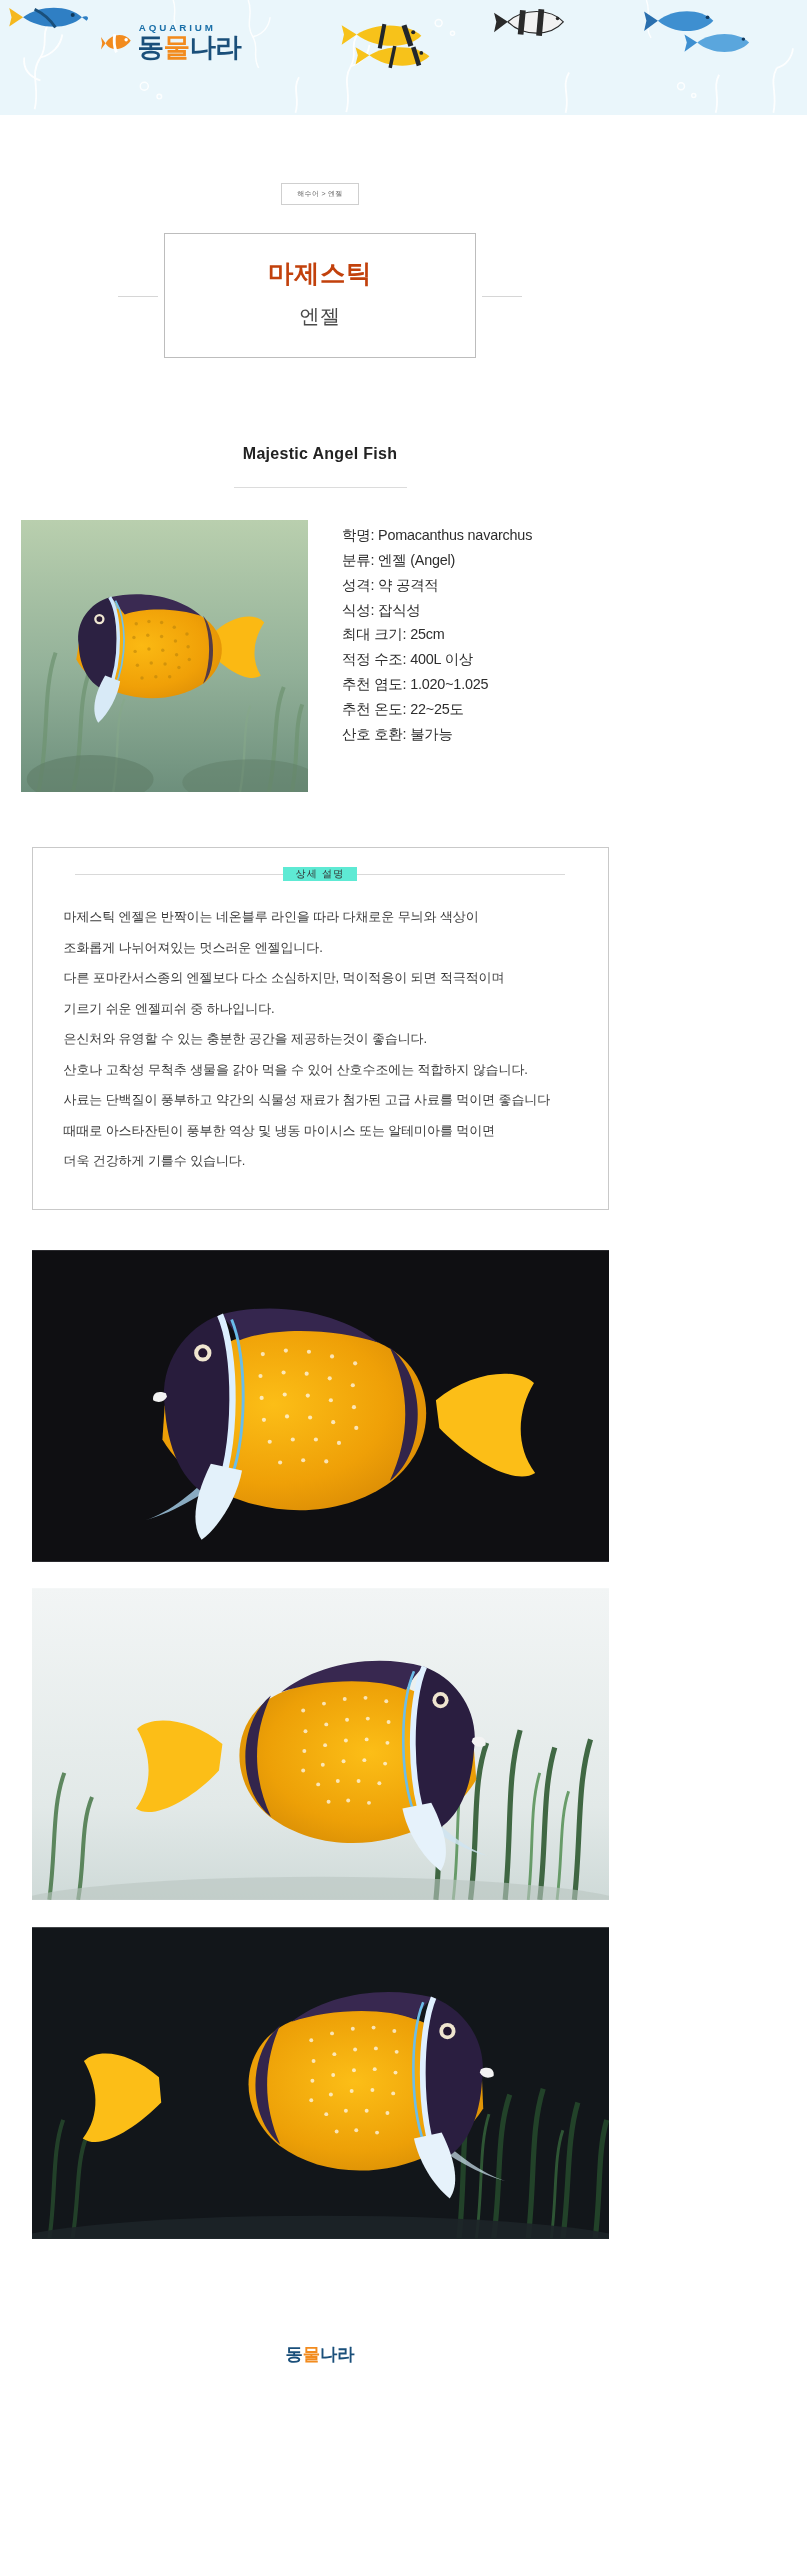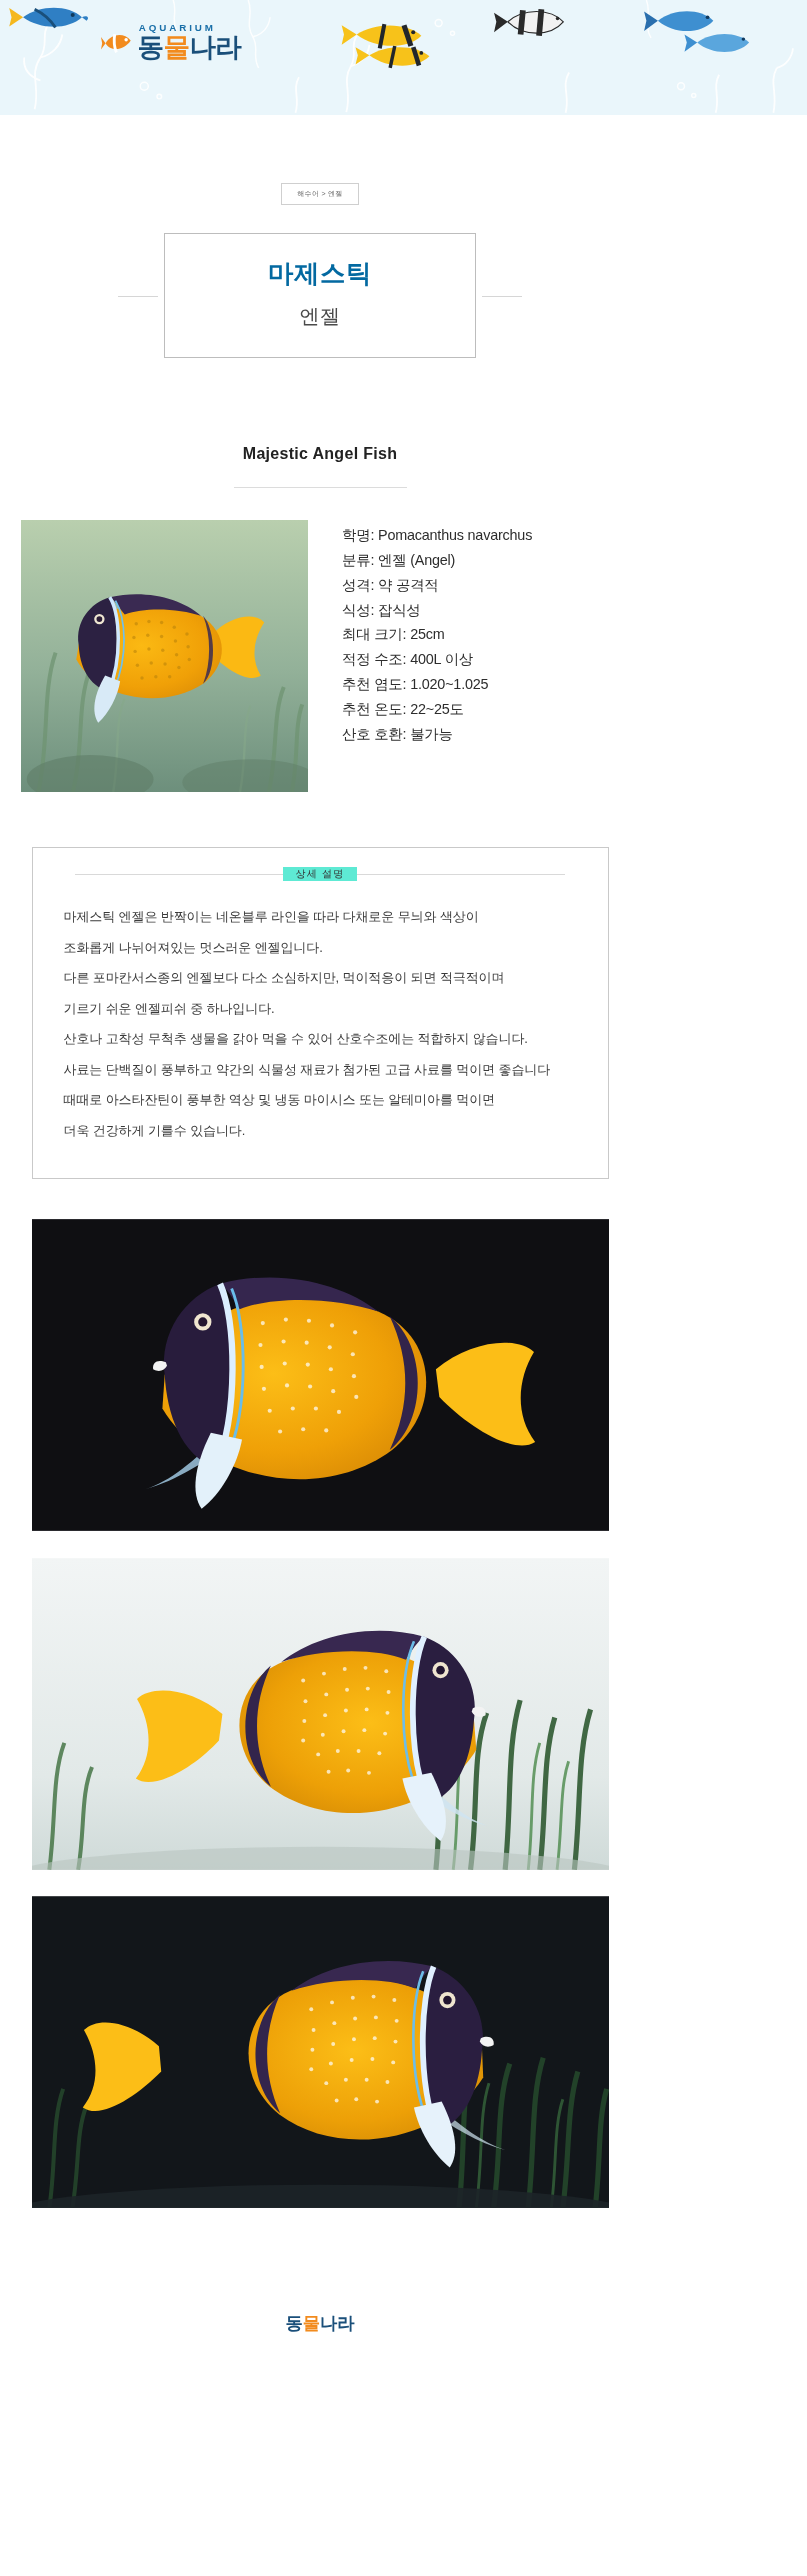--- a/index.html
+++ b/index.html
@@ -59,21 +59,21 @@
     margin: 28px auto 0;
     width: 312px;
     position: relative;
   }
   .title-box {
     border: 0.6px solid #bdbdbd;
     padding: 23px 0 26.5px;
     text-align: center;
   }
   .title-box .line1 {
-    font-size: 25.4px; font-weight: bold; color: #0369a1; letter-spacing: 0.6px;
+    font-size: 25.4px; font-weight: bold; color: #c2410c; letter-spacing: 0.6px;
   }
   .title-box .line2 {
     font-size: 20px; color: #4a4a4a; letter-spacing: 0.6px; margin-top: 12px;
   }
   .title-rule-left, .title-rule-right {
     position: absolute; top: 50%; width: 40px; height: 0.6px; background:#d6d6d6;
   }
   .title-rule-left { left: -46px; }
   .title-rule-right { right: -46px; }
 
@@ -366,20 +366,21 @@
 
   <div class="detail-wrap">
     <div class="detail-head">
       <div class="hr"></div>
       <span class="t">상세 설명</span>
     </div>
     <div class="detail-line">마제스틱 엔젤은 반짝이는 네온블루 라인을 따라 다채로운 무늬와 색상이</div>
     <div class="detail-line">조화롭게 나뉘어져있는 멋스러운 엔젤입니다.</div>
     <div class="detail-line">다른 포마칸서스종의 엔젤보다 다소 소심하지만, 먹이적응이 되면 적극적이며</div>
     <div class="detail-line">기르기 쉬운 엔젤피쉬 중 하나입니다.</div>
+    <div class="detail-line">은신처와 유영할 수 있는 충분한 공간을 제공하는것이 좋습니다.</div>
     <div class="detail-line">산호나 고착성 무척추 생물을 갉아 먹을 수 있어 산호수조에는 적합하지 않습니다.</div>
     <div class="detail-line">사료는 단백질이 풍부하고 약간의 식물성 재료가 첨가된 고급 사료를 먹이면 좋습니다</div>
     <div class="detail-line">때때로 아스타잔틴이 풍부한 역상 및 냉동 마이시스 또는 알테미아를 먹이면</div>
     <div class="detail-line">더욱 건강하게 기를수 있습니다.</div>
   </div>
 
   <div class="gallery">
 
     <div class="gal-item">
       <svg viewBox="0 0 1000 540" width="577" height="312">

